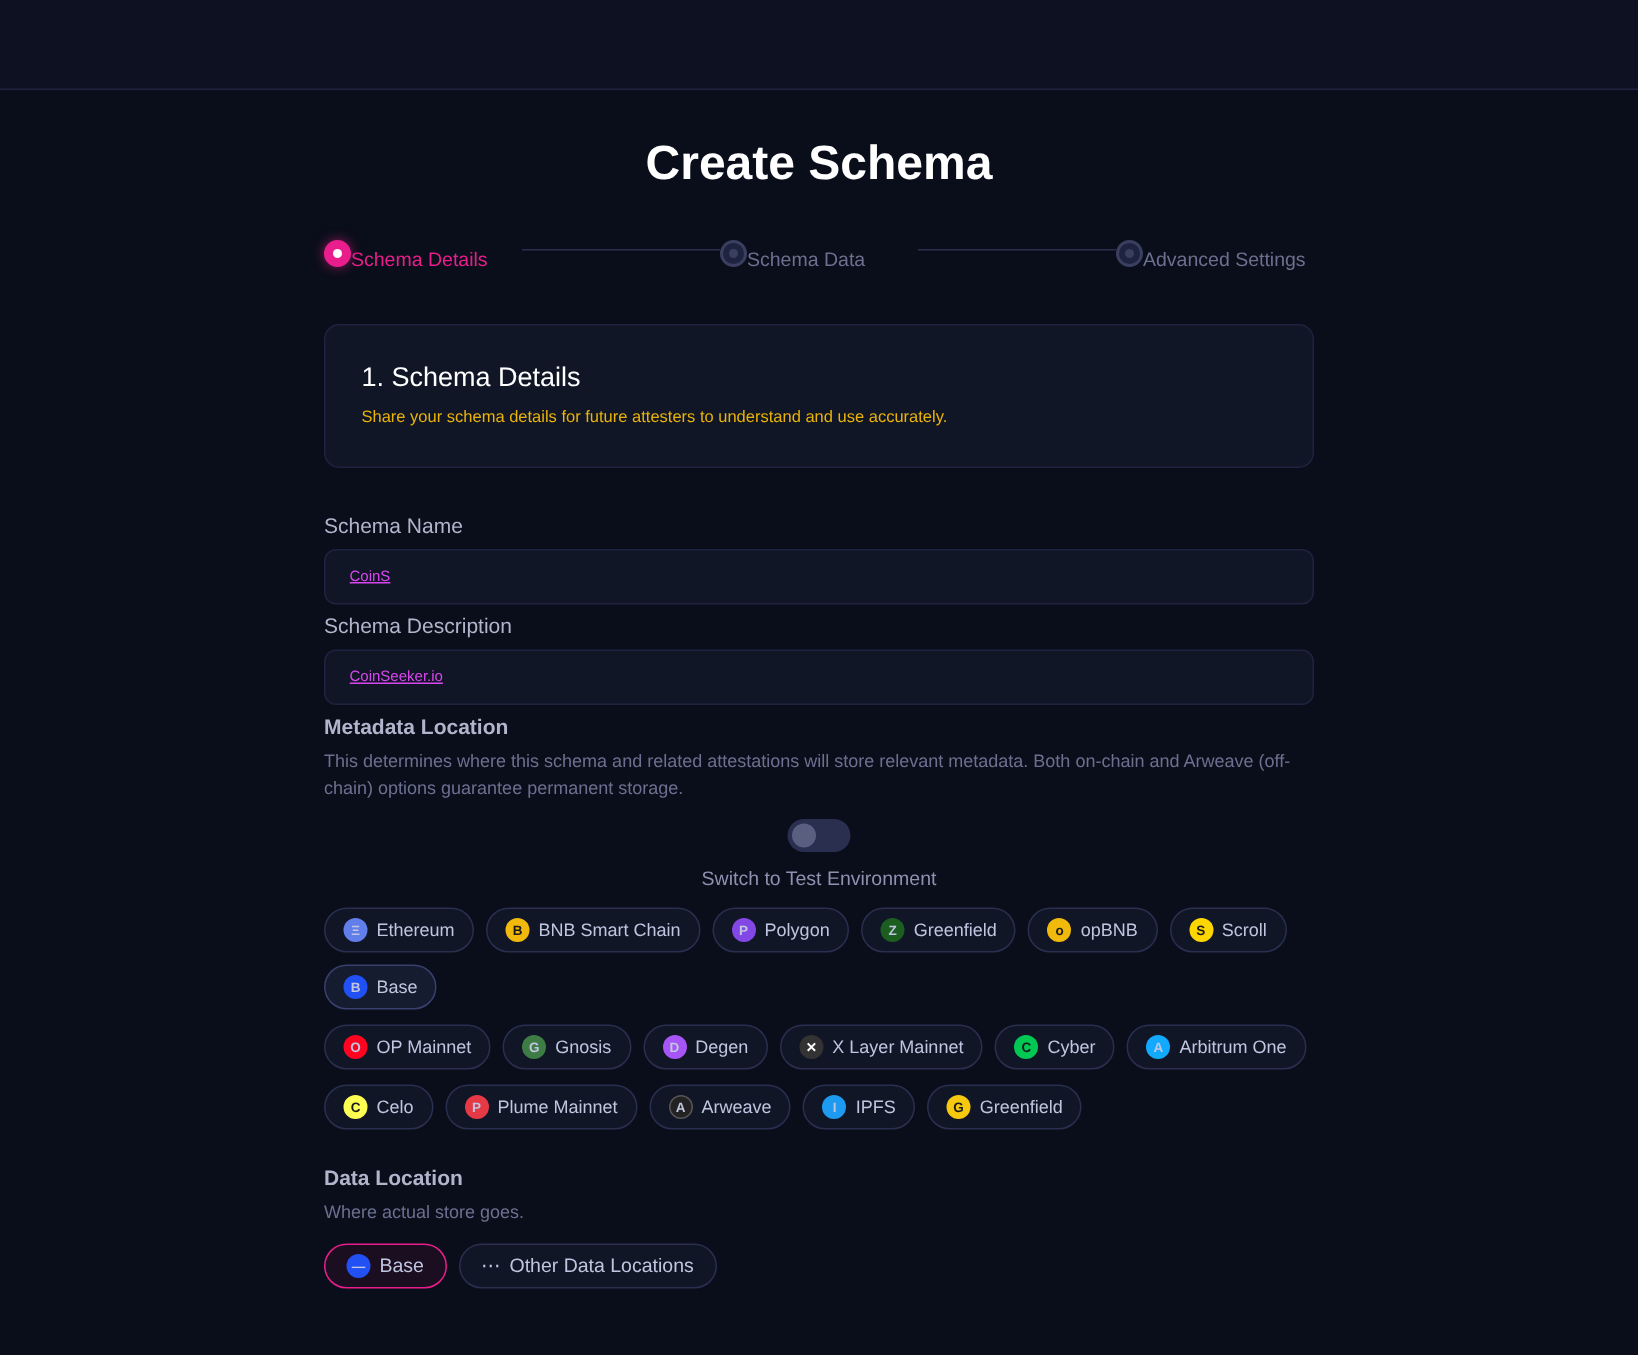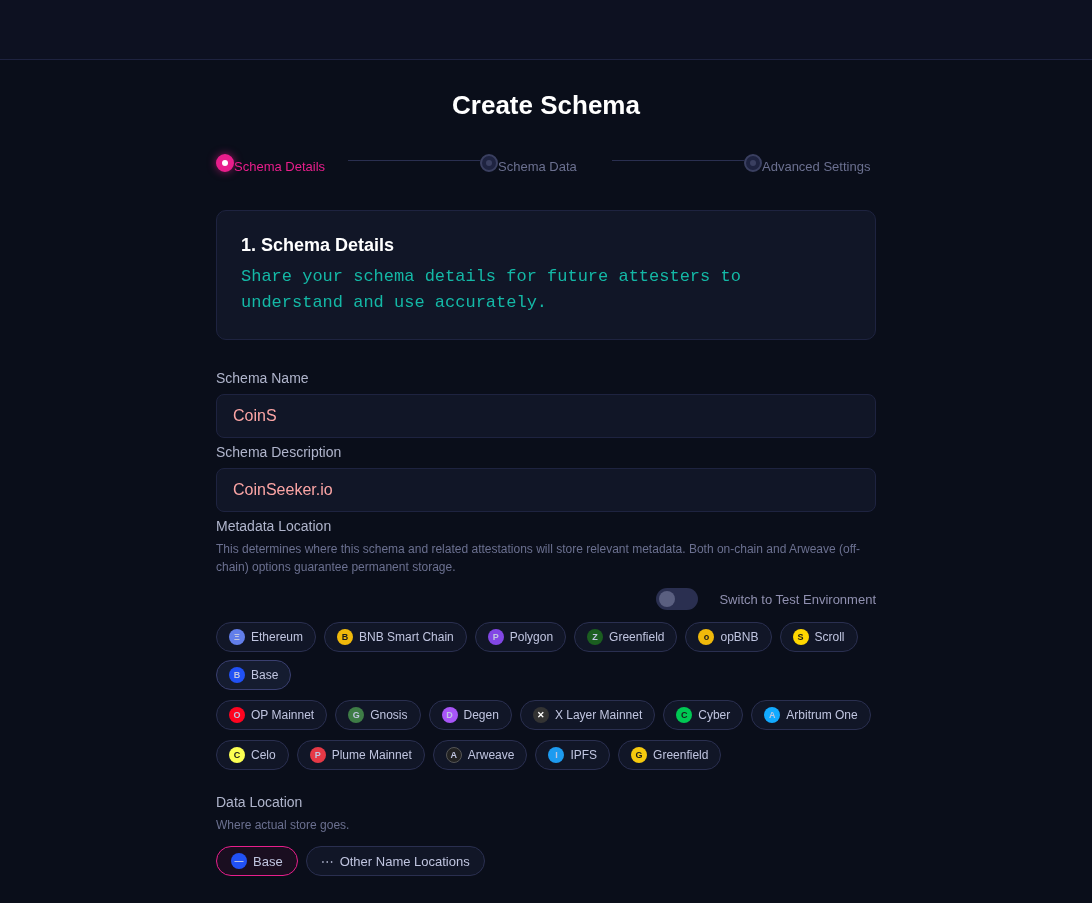--- a/index.html
+++ b/index.html
@@ -15,21 +15,21 @@
       background-color: #0d1121;
       border-bottom: 1px solid #1e2340;
     }
     .page-content {
       max-width: 700px;
       margin: 0 auto;
       padding: 30px 20px 60px;
     }
     .page-title {
       text-align: center;
-      font-size: 26px;
+      font-size: 32px;
       font-weight: 600;
       color: #ffffff;
       margin-bottom: 30px;
     }
     
     .stepper {
       display: flex;
       align-items: flex-start;
       justify-content: center;
       margin-bottom: 36px;
@@ -91,69 +91,70 @@
     
     .schema-detail-box {
       background: #111627;
       border: 1px solid #1e2340;
       border-radius: 10px;
       padding: 24px;
       margin-bottom: 30px;
     }
     .schema-detail-box h2 {
       font-size: 18px;
-      font-weight: 700;
+      font-weight: 400;
       color: #ffffff;
       margin-bottom: 8px;
     }
     .schema-detail-box p {
-      font-size: 17px;
-      color: #14b8a6;
+      font-size: 11px;
+      color: #eab308;
       line-height: 1.5;
-      font-family: Liberation Mono, monospace;
     }
     
     .field-label {
       font-size: 14px;
       color: #b0b5cc;
       margin-bottom: 8px;
       font-weight: 500;
     }
     .field-group {
       margin-bottom: 6px;
     }
     .field-input {
       width: 100%;
       background: #111627;
       border: 1px solid #1e2340;
       border-radius: 8px;
       padding: 12px 16px;
-      font-size: 16px;
-      color: #fca5a5;
+      font-size: 10px;
+      color: #d946ef;
       outline: none;
+      text-decoration: underline;
     }
     
     .section-title {
       font-size: 14px;
-      font-weight: 400;
+      font-weight: 700;
       color: #b0b5cc;
       margin-bottom: 6px;
     }
     .section-desc {
       font-size: 12px;
       color: #6b7090;
       line-height: 1.5;
       margin-bottom: 12px;
     }
     .switch-row {
       display: flex;
       align-items: center;
       justify-content: flex-end;
       margin-bottom: 12px;
-      gap: 21px;
+      gap: 10px;
+      flex-direction: column;
     }
     .switch-label {
       font-size: 13px;
       color: #9090b0;
     }
     .toggle {
       width: 42px;
       height: 22px;
       background: #2a2f50;
       border-radius: 11px;
@@ -391,21 +392,21 @@
   <div class="data-location-section">
     <div class="section-title">Data Location</div>
     <p class="section-desc">Where actual store goes.</p>
     <div class="data-location-pills">
       <div class="data-pill selected">
         <span class="chain-icon icon-base-pill">—</span>
         <span>Base</span>
       </div>
       <div class="data-pill">
         <span>⋯</span>
-        <span>Other Name Locations</span>
+        <span>Other Data Locations</span>
       </div>
     </div>
   </div>
 
   <div class="bottom-bar">
     
   </div>
 
 </div>
 

